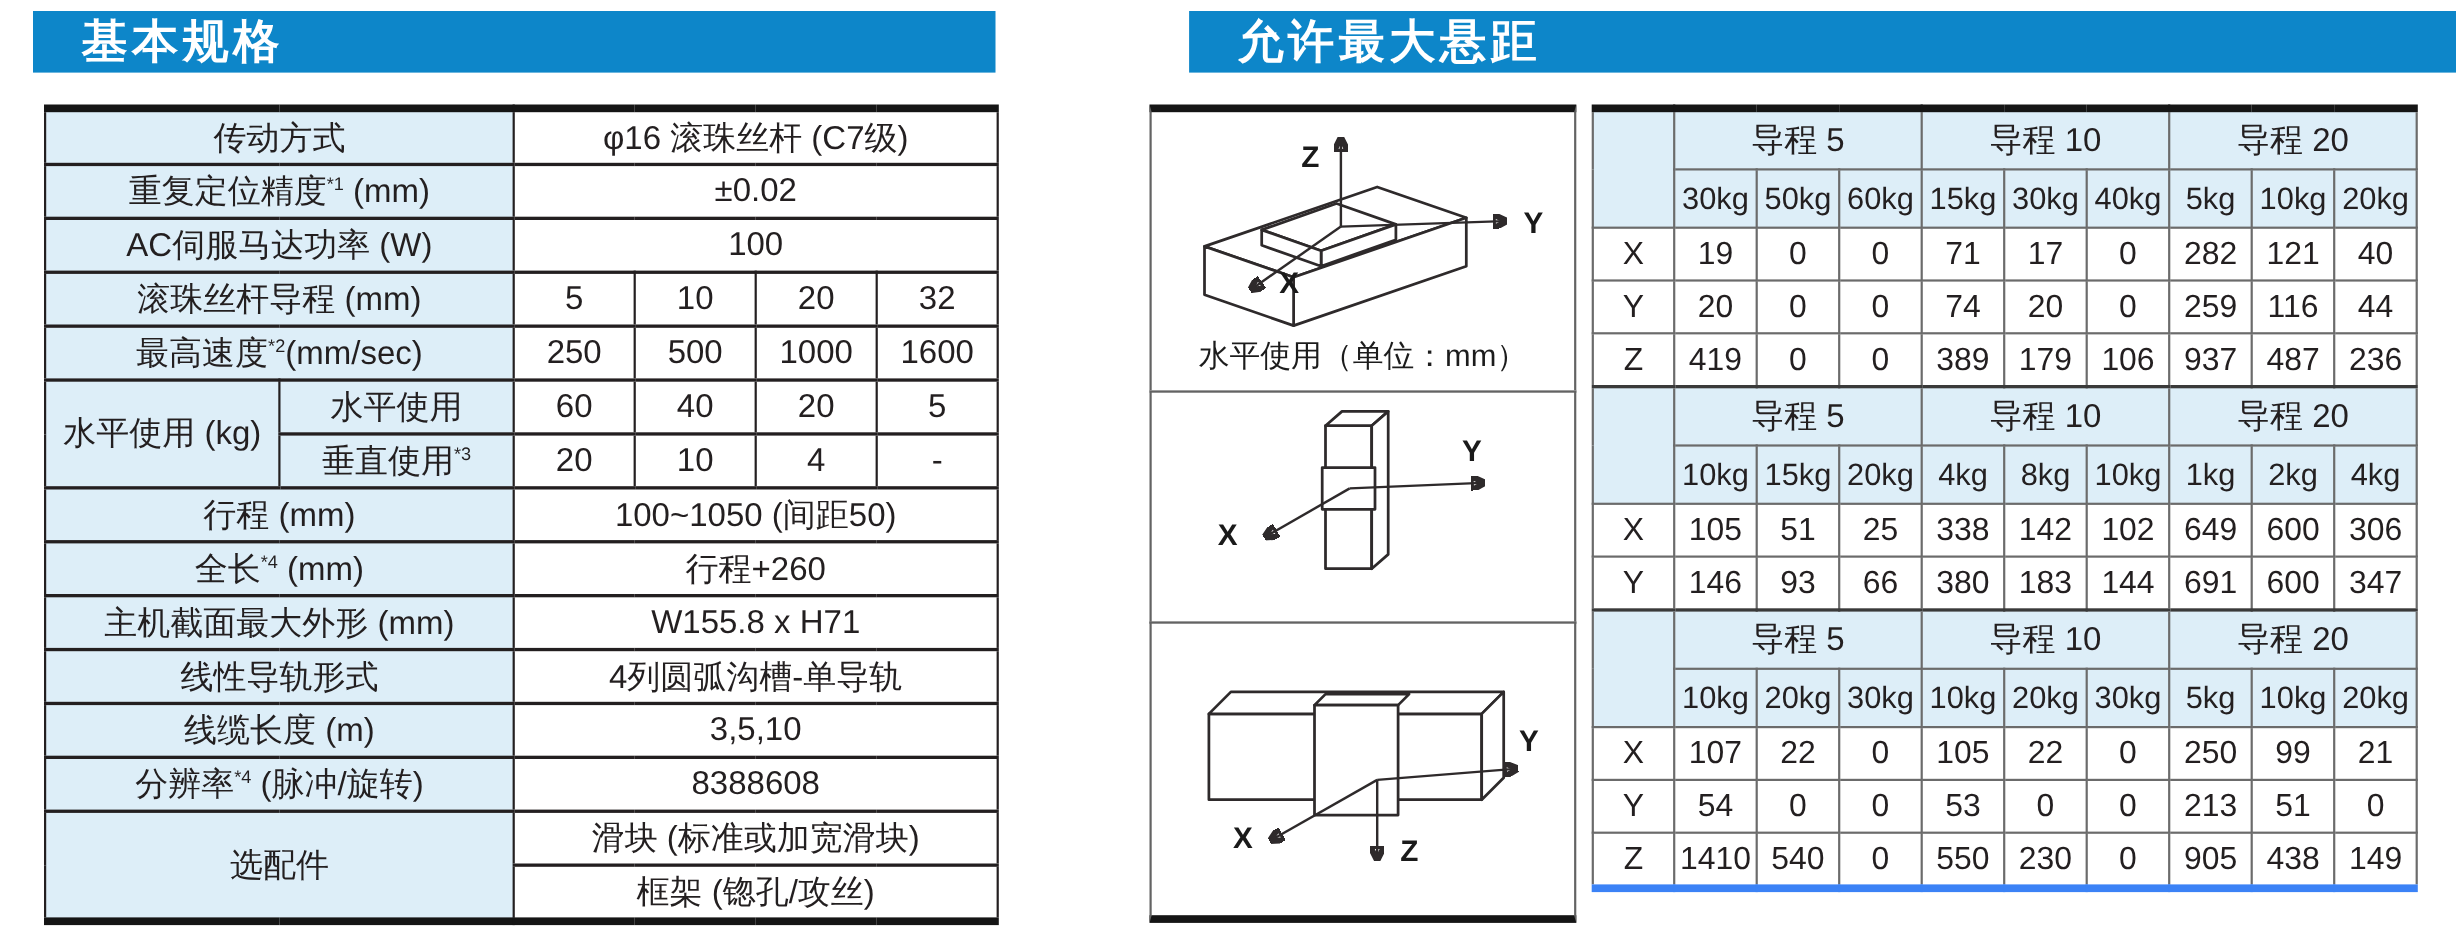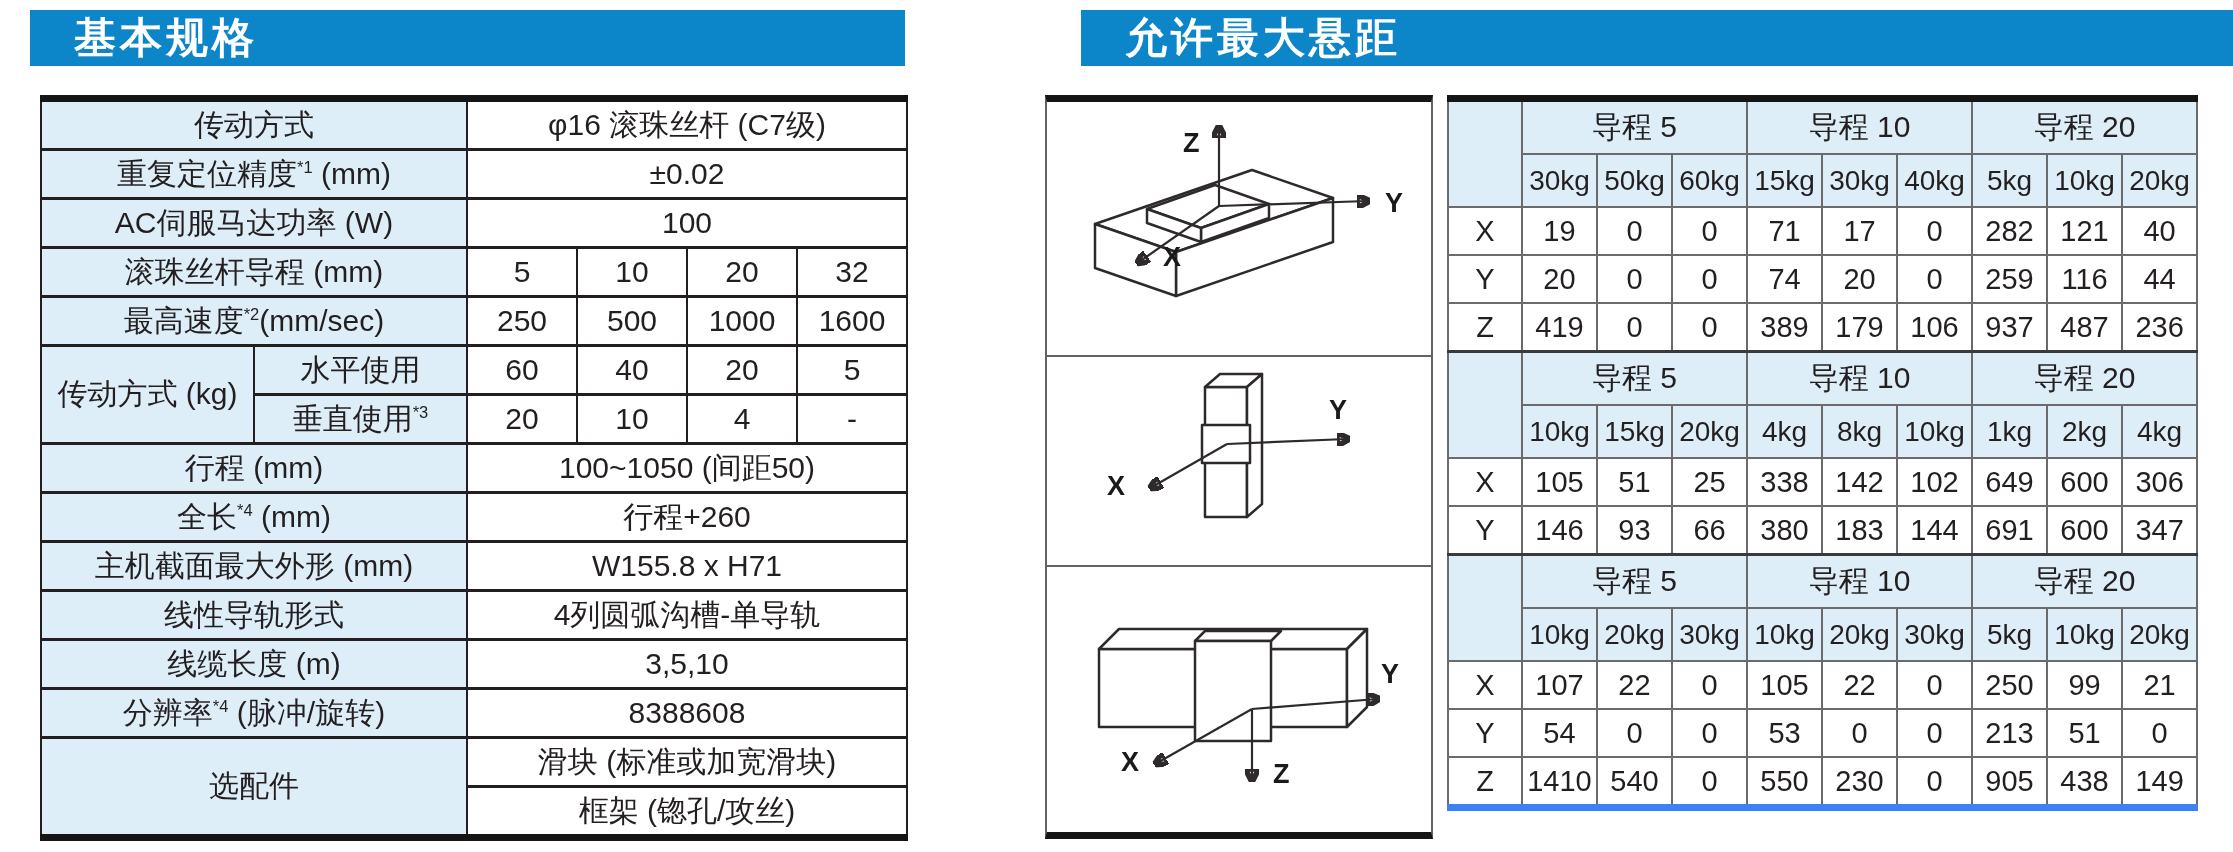--- a/index.html
+++ b/index.html
@@ -86,21 +86,21 @@
         <td>32</td>
       </tr>
       <tr>
         <td class="lbl" colspan="2"><span>最高速度</span><sup>*2</sup><span>(mm/sec)</span></td>
         <td>250</td>
         <td>500</td>
         <td>1000</td>
         <td>1600</td>
       </tr>
       <tr>
-        <td class="lbl" rowspan="2"><span>传动方式 (kg)</span></td>
+        <td class="lbl" rowspan="2"><span>水平使用 (kg)</span></td>
         <td class="lbl"><span>水平使用</span></td>
         <td>60</td>
         <td>40</td>
         <td>20</td>
         <td>5</td>
       </tr>
       <tr>
         <td class="lbl"><span>垂直使用</span><sup>*3</sup></td>
         <td>20</td>
         <td>10</td>
@@ -158,20 +158,21 @@
       </g>
       <g>
         <line class="axis" x1="172" y1="100" x2="172" y2="22" marker-end="url(#arr1)"></line>
         <line class="axis" x1="172" y1="100" x2="320" y2="95" marker-end="url(#arr1)"></line>
         <line class="axis" x1="172" y1="100" x2="92" y2="156" marker-end="url(#arr1)"></line>
       </g>
       <text x="136" y="46">Z</text>
       <text x="338" y="106">Y</text>
       <text x="116" y="160">X</text>
     </svg>
+    <div class="caption">水平使用（单位：mm）</div>
   </div>
 
   <div class="dcell" style="top:355px;height:212px;">
     <svg class="sketch" width="388" height="160" viewBox="0 0 388 160">
       <defs>
           <marker id="arr2" markerWidth="6" markerHeight="6" refX="4.5" refY="3" orient="auto">
             <path d="M0,0L6,3L0,6Z" fill="#1a1a1a" stroke="none"></path>
           </marker>
         </defs>
       <g>

